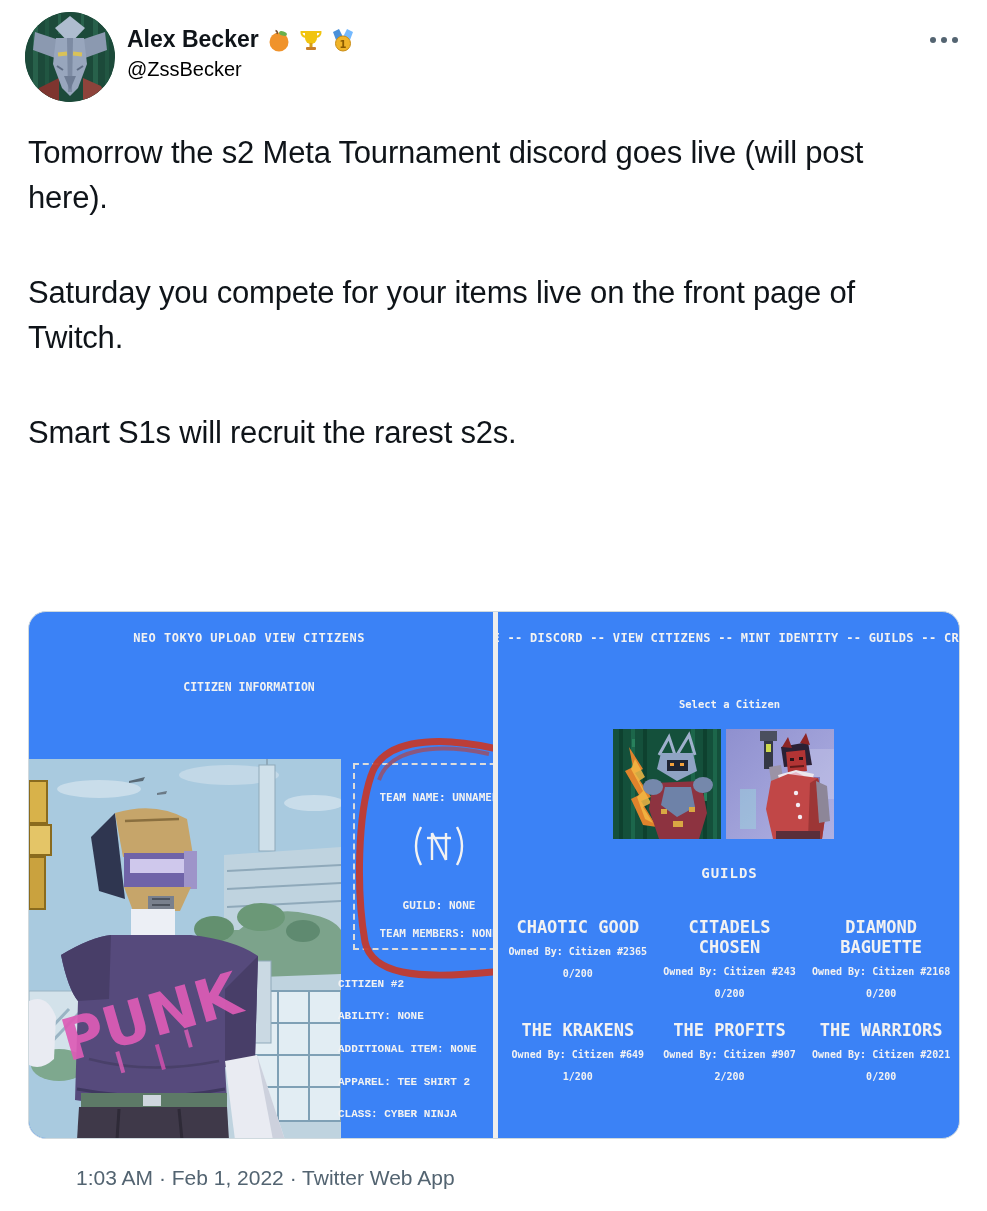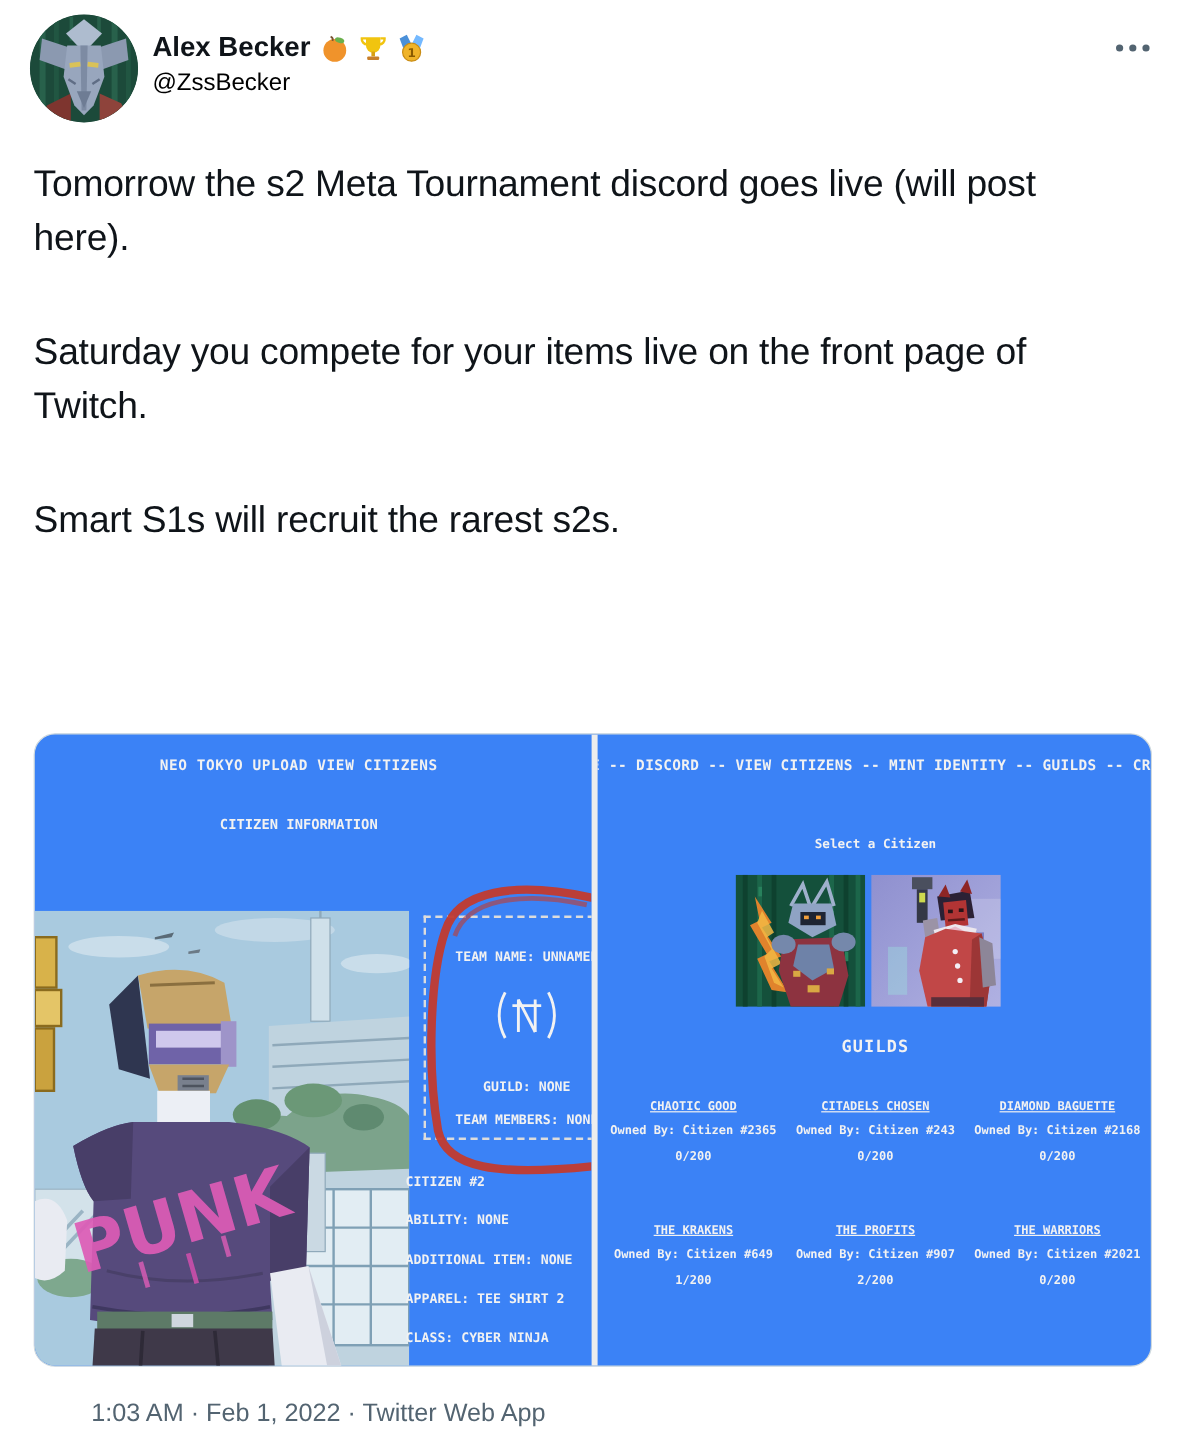--- a/index.html
+++ b/index.html
@@ -42,41 +42,41 @@
   .lp-prompt { position:absolute; top:112px; left:0; width:440px; text-align:center; font-size:10.5px; }
   .illus { position:absolute; left:0; top:147px; width:312px; height:381px; }
   .team-box {
     position:absolute; left:324px; top:151px; width:172px; height:187px;
     border:2px dashed #dcdcdc; text-align:center;
   }
   .tb-name { position:absolute; top:26px; width:100%; font-size:11px; }
   .tb-logo { position:absolute; top:58px; left:50%; transform:translateX(-50%); width:64px; height:46px; }
   .tb-guild { position:absolute; top:134px; width:100%; font-size:11px; }
   .tb-members { position:absolute; top:162px; width:100%; font-size:11px; }
-  .cit-row { position:absolute; left:309px; font-size:11px; white-space:nowrap; }
+  .cit-row { position:absolute; left:309px; font-size:11px; white-space:nowrap;font-family:Liberation Mono, monospace; }
   .red-mark { position:absolute; left:300px; top:118px; width:164px; height:262px; pointer-events:none; }
   .divider { position:absolute; left:464px; top:0; width:5px; height:528px; background:#ededed; }
   .right-panel { position:absolute; left:469px; top:0; width:463px; height:528px; overflow:hidden; }
   .rp-nav {
     position:absolute; top:19px; left:50%; transform:translateX(-50%);
     white-space:nowrap; font-size:12px; letter-spacing:0.3px;
   }
   .rp-prompt { position:absolute; top:86px; left:0; width:463px; text-align:center; font-size:10.5px; }
   .thumb { position:absolute; top:117px; width:108px; height:110px; }
   .thumb.t1 { left:115px; }
   .thumb.t2 { left:228px; }
   .guilds-header { position:absolute; top:253px; left:0; width:463px; text-align:center; font-size:14px; letter-spacing:1px; }
   .guild-row {
     position:absolute; left:4px; width:455px;
     display:grid; grid-template-columns:1fr 1fr 1fr;
   }
   .guild-row.r1 { top:305px; }
   .guild-row.r2 { top:408px; }
   .guild-cell { text-align:center; }
-  .g-name  { font-size:10px;text-decoration:underline; }
+  .g-name  { font-size:17px; }
   .g-owner { font-size:10px; margin-top:9px; }
   .g-count { font-size:10px; margin-top:11px; }
   
   .timestamp { position:absolute; left:28px; top:1166px; font-size:21px; color:#536471;margin-left:48px; }
 </style>
 </head>
 <body>
 
 <div class="avatar">
   <svg width="90" height="90" viewBox="0 0 90 90">

